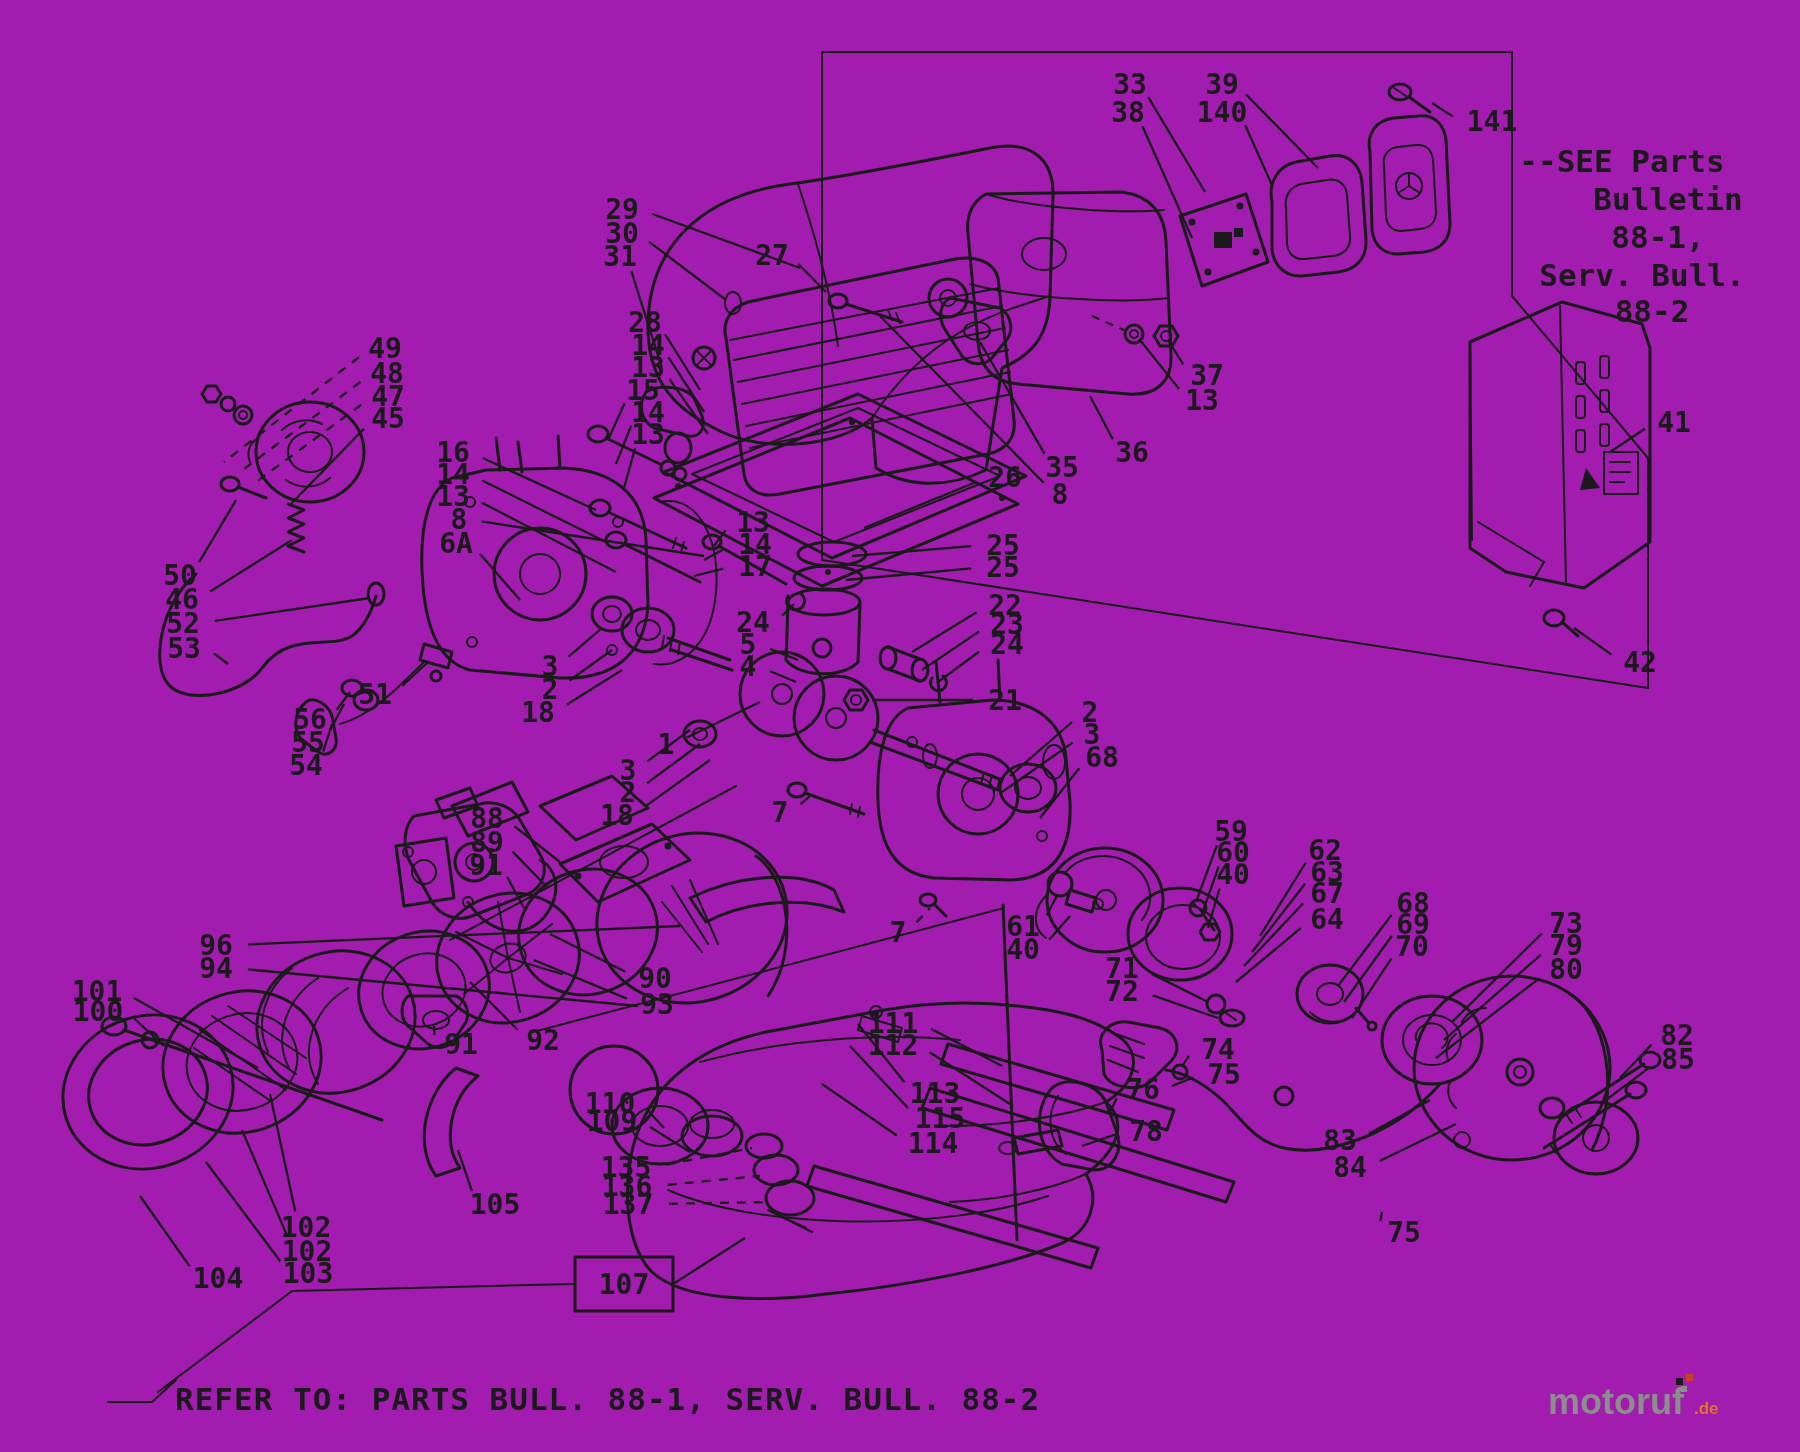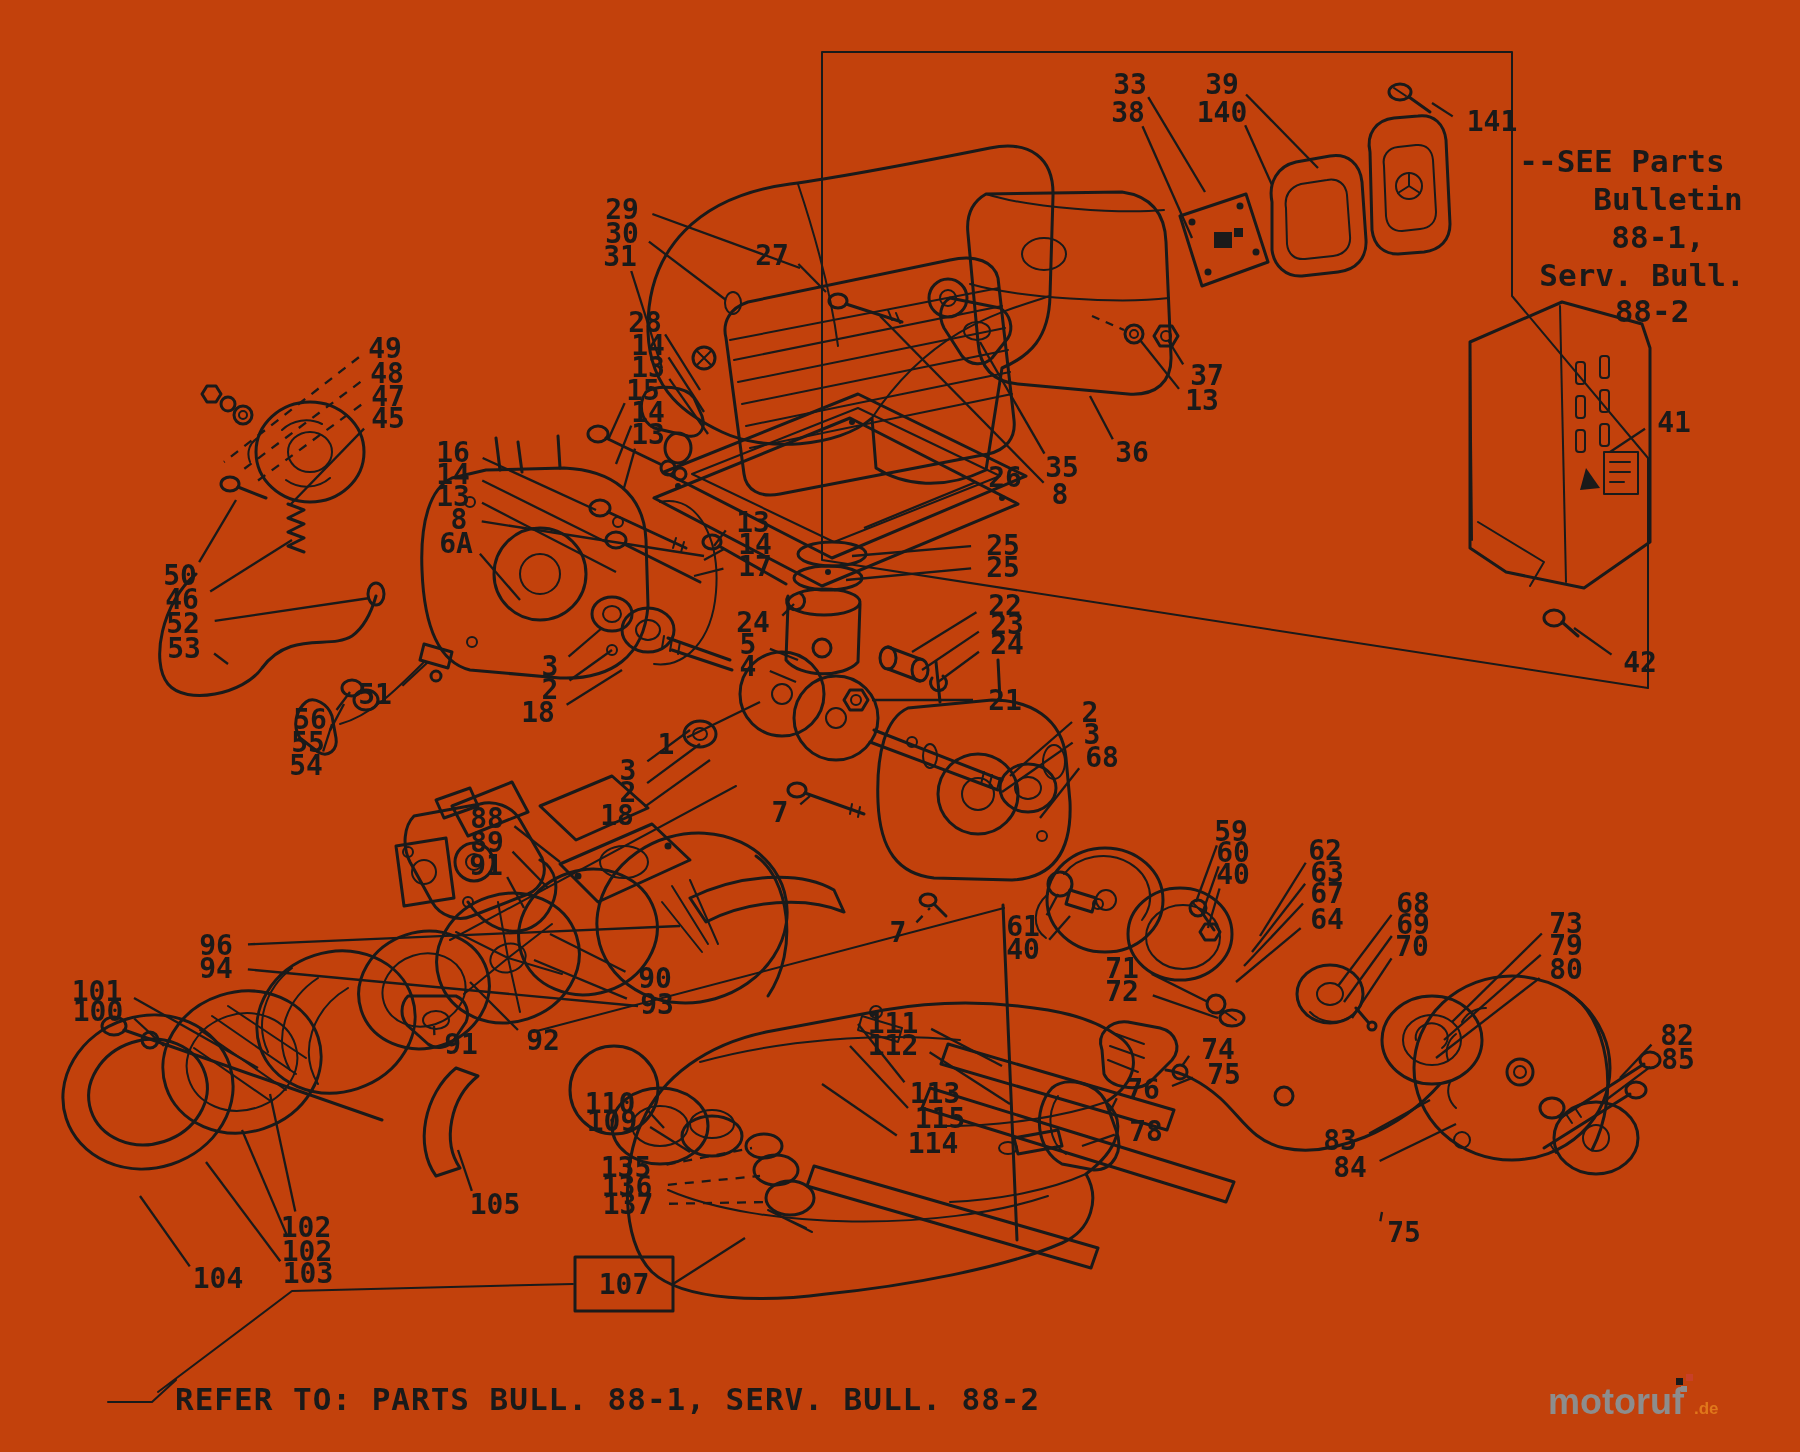--- a/index.html
+++ b/index.html
@@ -1,16 +1,16 @@
 <!DOCTYPE html>
 <html><head>
 <meta charset="utf-8">
 <style>
   html,body{margin:0;padding:0;background:#edece7;}
-  #stage{position:relative;width:1800px;height:1452px;background:#c2410c;overflow:hidden;}
+  #stage{position:relative;width:1800px;height:1452px;background:#a21caf;overflow:hidden;}
   svg{display:block;}
   .s3{stroke:#1a1a1a;stroke-width:3;fill:none;stroke-linecap:round;stroke-linejoin:round;}
   .s2{stroke:#1a1a1a;stroke-width:2;fill:none;stroke-linecap:round;stroke-linejoin:round;}
   .fillk{fill:#1a1a1a;stroke:none;}
   .lead{stroke:#1a1a1a;stroke-width:2.3;fill:none;}
   text.lbl{font-family:"DejaVu Sans Mono",monospace;font-weight:bold;font-size:28px;fill:#1a1a1a;}
   text.note{font-family:"DejaVu Sans Mono",monospace;font-weight:bold;font-size:31px;fill:#1a1a1a;}
   text.footer{font-family:"DejaVu Sans Mono",monospace;font-weight:bold;font-size:31px;fill:#1a1a1a;letter-spacing:1px;}
   text.wm{font-family:"Liberation Sans",sans-serif;font-weight:bold;font-size:36px;fill:#8d8d8d;}
   text.wmde{font-family:"Liberation Sans",sans-serif;font-weight:bold;font-size:17px;fill:#e0771b;}

